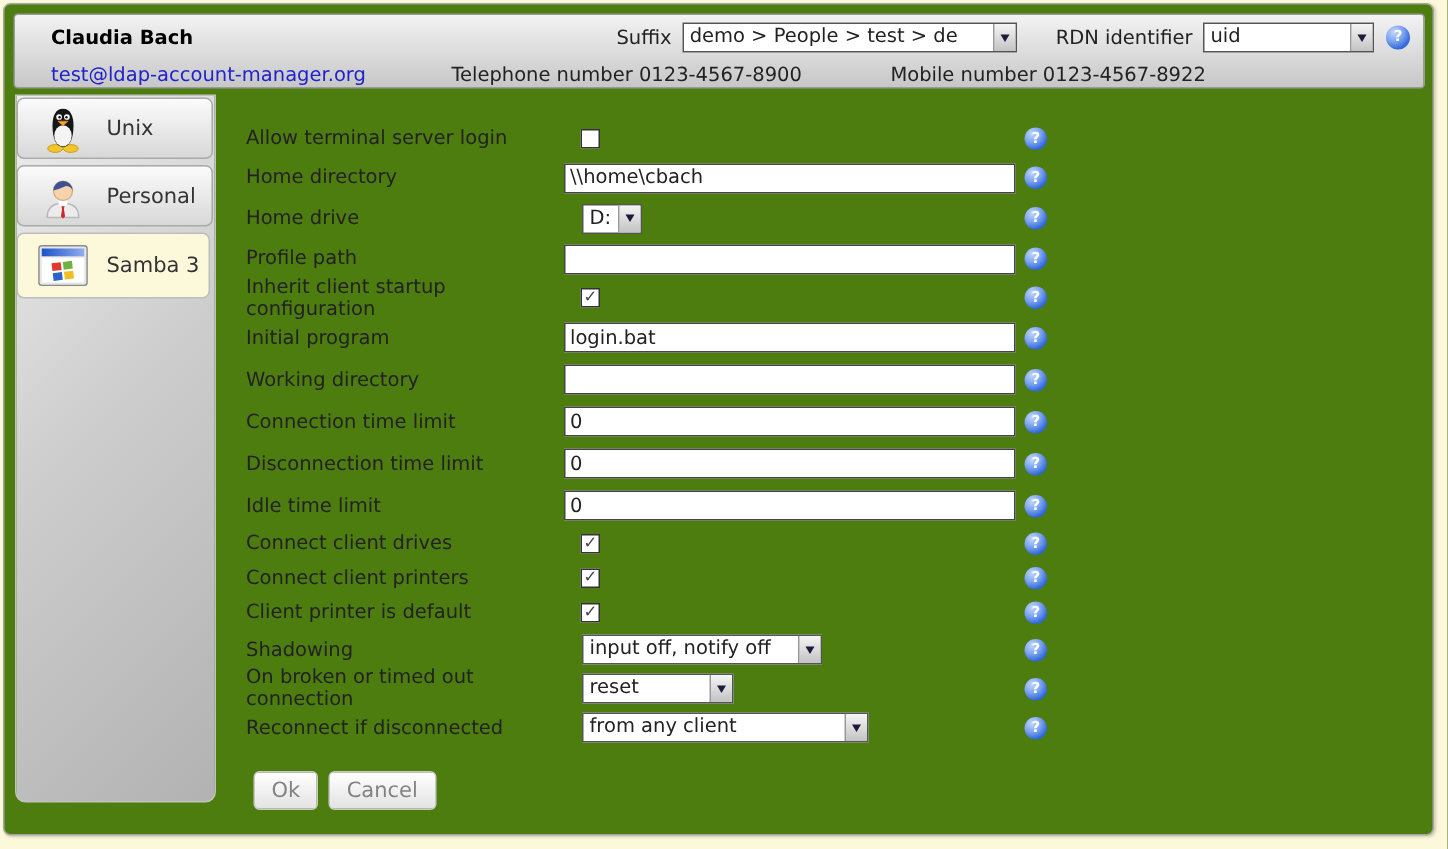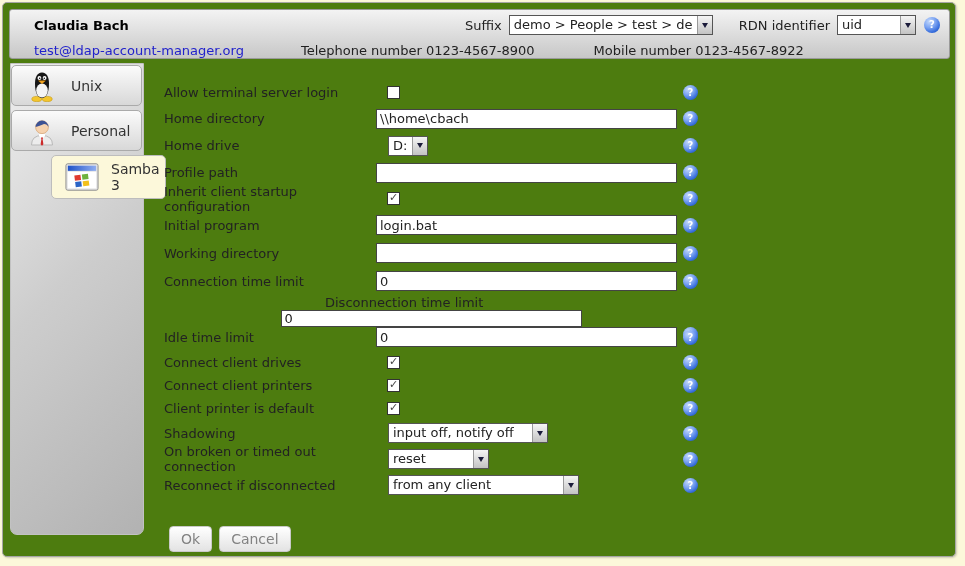--- a/index.html
+++ b/index.html
@@ -56,66 +56,66 @@
     position:absolute; left:7px; top:60px; width:134px; height:472px;
     background:linear-gradient(135deg,#eeeeee 0%,#cdcdcd 45%,#b2b2b2 100%);
     border-radius:0 0 7px 7px; border:1px solid #c2c2c2;
   }
   .tabs { position:absolute; left:8px; top:62px; width:146px; }
   .tab {
     width:131px; height:41px; margin-bottom:4px; display:flex; align-items:center;
     background:linear-gradient(#fbfbfb,#d8d8d8);
     border:1px solid #aaa; border-radius:5px; cursor:pointer;
   }
-  .tab.active { width:115px; height:44px; background:#fcf8da; border-color:#bdbdbd;margin-left:40px; }
+  .tab.active { width:129px; height:44px; background:#fcf8da; border-color:#bdbdbd; }
   .tab .ticon { margin-left:13px; width:34px; display:flex; justify-content:center; }
   .tab .tlabel { margin-left:12px; font-size:14px; color:#333; }
   
   .content { position:absolute; left:161px; top:76px; width:534px; }
   .row { display:flex; align-items:center; }
   .flabel { width:212px; flex-shrink:0; color:#222; }
   .txt {
     width:301px; height:20px; border:1px solid #444; background:#fff;
     font-family:inherit; font-size:13px; padding:0 3px; color:#222;
   }
   .cb {
     width:13px; height:13px; background:#fff; border:1px solid #333;
     position:relative; margin-left:11px; cursor:pointer; flex-shrink:0;
   }
   .cb.checked::after {
     content:"\2713"; position:absolute; left:1px; top:-2px; font-size:11px; color:#454545;
   }
   .row .sel { margin-left:12px; }
   .row .help { margin-left:auto; }
-  .btn-row { margin-top:28px; padding-left:5px; display:flex; }
+  .btn-row { margin-top:16px; padding-left:5px; display:flex; }
   .btn {
     height:26px; padding:0 11px; margin-right:7px;
     background:linear-gradient(#ffffff,#e3e3e3);
     border:1px solid #c9c9c9; border-radius:4px;
     color:#828282; font-size:14px; font-family:inherit; cursor:pointer;
   }
 </style>
 </head>
 <body>
 
 <div class="container">
 
   <div class="header">
     <div class="hrow hrow1">
       <span class="acc-name">Claudia Bach</span>
       <div class="hright">
         <span class="hlabel">Suffix</span>
-        <span class="sel hsel" style="width:204px">
+        <span class="sel hsel" style="width:223px">
           <span class="sel-val">demo &gt; People &gt; test &gt; de</span>
           <span class="sel-btn">
               <i></i>
             </span>
         </span>
         <span class="hlabel rdn-label">RDN identifier</span>
-        <span class="sel hsel" style="width:79px">
+        <span class="sel hsel" style="width:114px">
           <span class="sel-val">uid</span>
           <span class="sel-btn">
               <i></i>
             </span>
         </span>
         <span class="help hdr-help">?</span>
       </div>
     </div>
     <div class="hrow hrow2">
       <a class="email">test@ldap-account-manager.org</a>
@@ -221,21 +221,21 @@
         <div class="row" style="height: 28px;">
           <span class="flabel">Working directory</span>
           <input class="txt" type="text" value="" style="">
           <span class="help">?</span>
         </div>
         <div class="row" style="height: 28px;">
           <span class="flabel">Connection time limit</span>
           <input class="txt" type="text" value="0" style="">
           <span class="help">?</span>
         </div>
-        <div class="row" style="height: 28px; flex-direction: column;">
+        <div class="row" style="height: 28px;">
           <span class="flabel">Disconnection time limit</span>
           <input class="txt" type="text" value="0" style="">
           <span class="help">?</span>
         </div>
         <div class="row" style="height: 28px;">
           <span class="flabel">Idle time limit</span>
           <input class="txt" type="text" value="0" style="">
           <span class="help">?</span>
         </div>
         <div class="row" style="height: 23px;">

